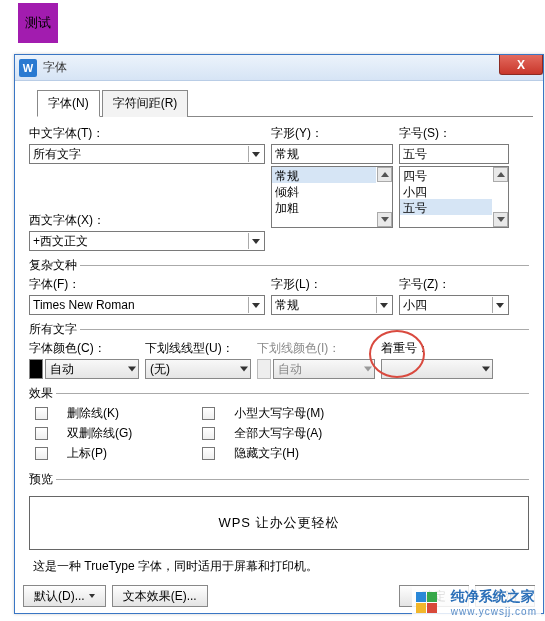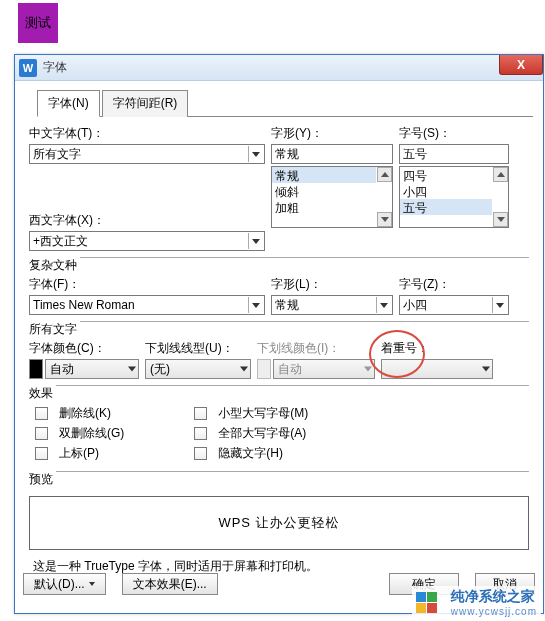--- a/index.html
+++ b/index.html
@@ -157,20 +157,21 @@
     font-size: 12px;
   }
   .listbox .li.sel {
     background: #d6e5f5;
   }
   .fieldset {
     margin-top: 6px;
   }
   .fieldset-title {
     display: flex;
+    align-items: center;
     gap: 3px;
     font-size: 12px;
   }
   .fieldset-title .line {
     flex: 1;
     border-top: 1px solid #aaa;
     height: 0;
   }
   .small-combo {
     flex:1;
@@ -189,21 +190,21 @@
   .small-combo .arrow::after {
     content:""; display:block;
     border-left: 4px solid transparent;
     border-right: 4px solid transparent;
     border-top: 5px solid #333;
   }
   .disabled { color: #888; }
   .disabled .arrow::after { border-top-color: #999;}
   .checkbox {
     display: flex; align-items: center;
-    gap: 11px;
+    gap: 19px;
     margin: 3px 0;
     font-size: 12px;
   }
   .cb {
     width: 13px; height: 13px;
     border: 1px solid #777;
     background: linear-gradient(to bottom,#fff,#efefef);
   }
   .effects-grid {
     display: flex;
@@ -219,24 +220,24 @@
     letter-spacing: 1px;
   }
   .truetype {
     margin-top: 8px;
     font-size: 12px;
     padding-left: 4px;
     color: #000;
   }
   .btnbar {
     position: absolute;
-    left: 8px; right: 8px; bottom: 18px;
+    left: 8px; right: 8px; bottom: 6px;
     display: flex;
     align-items: center;
-    gap: 16px;
+    gap: 6px;
   }
   .btnbar .spacer { flex: 1; }
   .btn {
     height: 22px;
     padding: 0 10px;
     border: 1px solid #888;
     background: linear-gradient(to bottom,#fefefe,#e4e4e4);
     display: inline-flex; align-items:center; justify-content:center;
     font-size: 12px;
     min-width: 56px;

